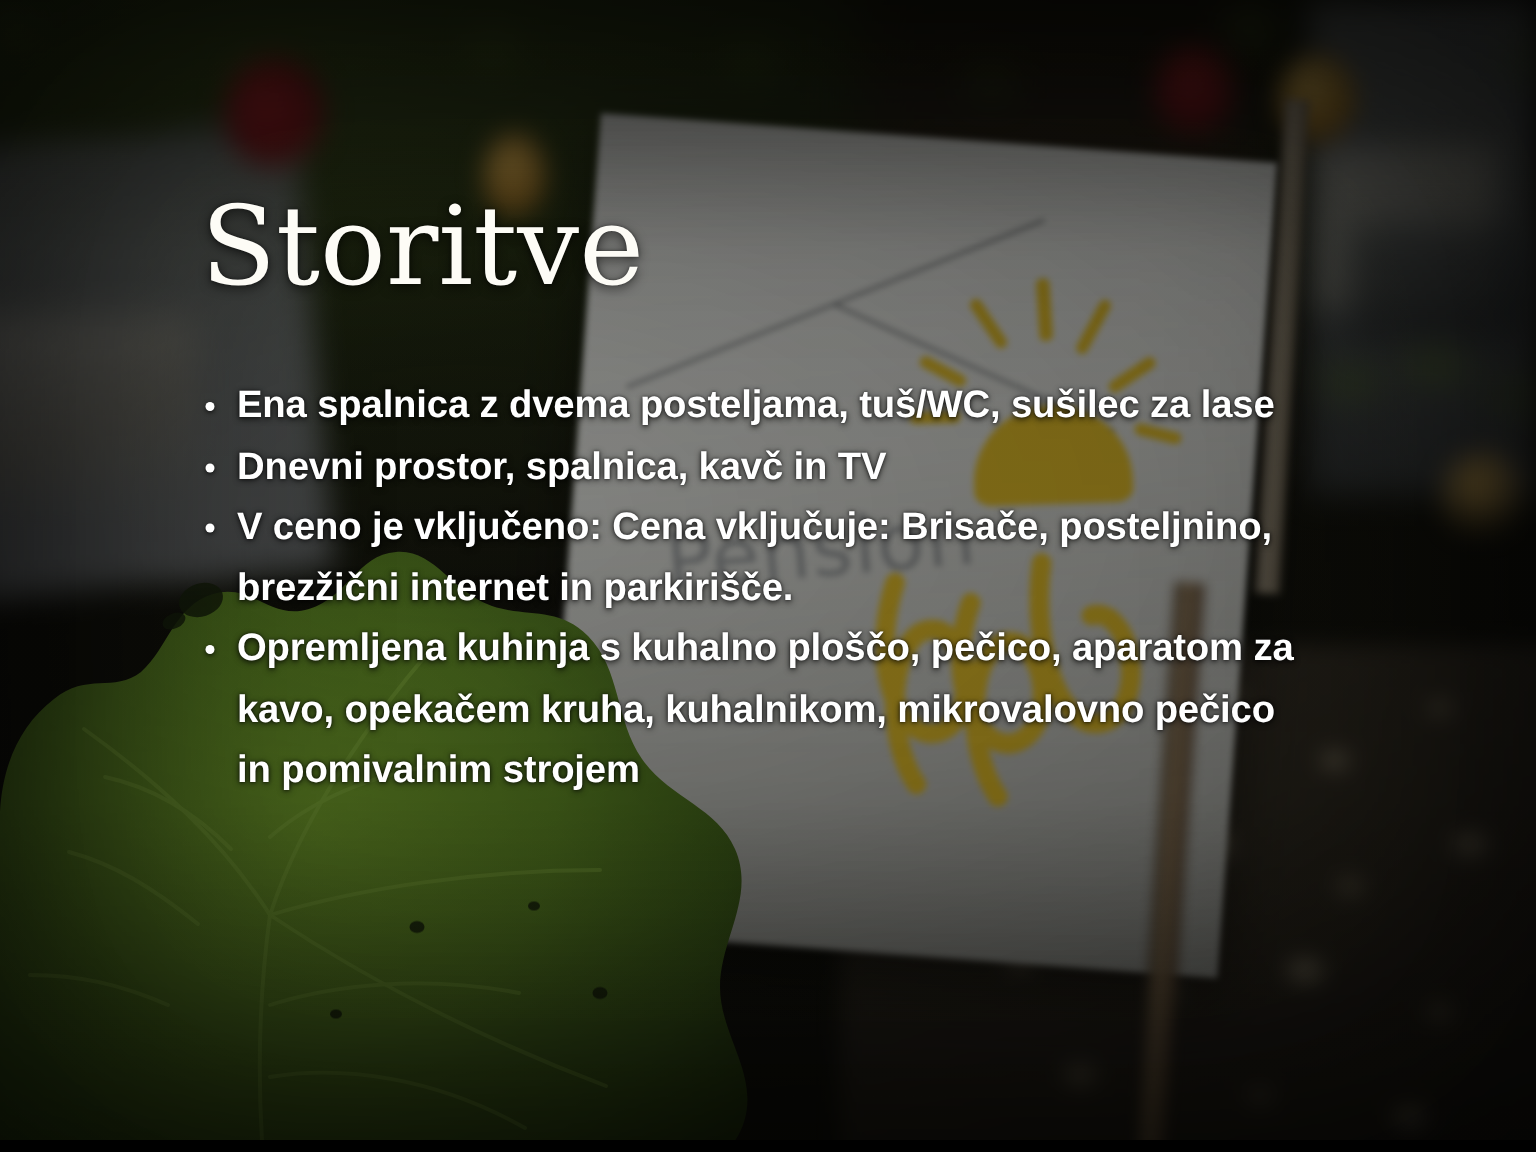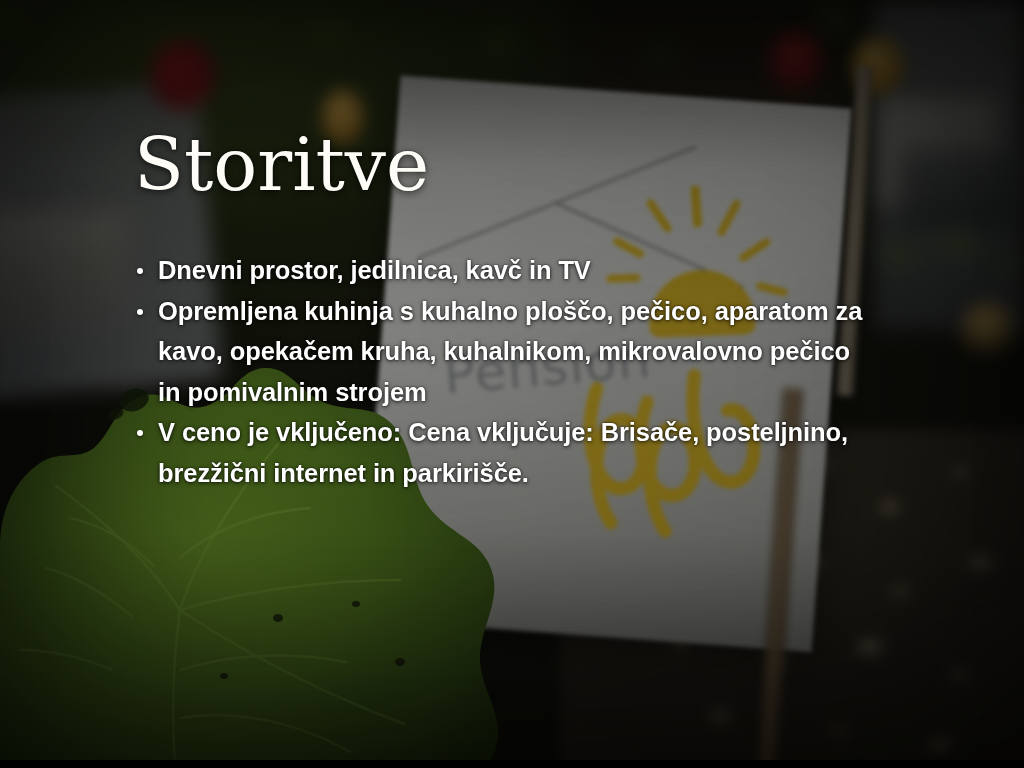--- a/index.html
+++ b/index.html
@@ -466,19 +466,20 @@
       </svg>
     </div>
 
     <div class="scrim"></div>
     <div class="vignette"></div>
   </div>
 
   <div class="content">
     <div class="title">Storitve</div>
     <ul class="bullets">
-      <li>Dnevni prostor, jedilnica, kavč in TV</li>
+      <li>Ena spalnica z dvema posteljama, tuš/WC, sušilec za lase</li>
+      <li>Dnevni prostor, spalnica, kavč in TV</li>
+      <li>V ceno je vključeno: Cena vključuje: Brisače, posteljnino, brezžični internet in parkirišče.</li>
       <li>Opremljena kuhinja s kuhalno ploščo, pečico, aparatom za kavo, opekačem kruha, kuhalnikom, mikrovalovno pečico in pomivalnim strojem</li>
-      <li>V ceno je vključeno: Cena vključuje: Brisače, posteljnino, brezžični internet in parkirišče.</li>
     </ul>
   </div>
 
 </div>
 
 </body></html>

